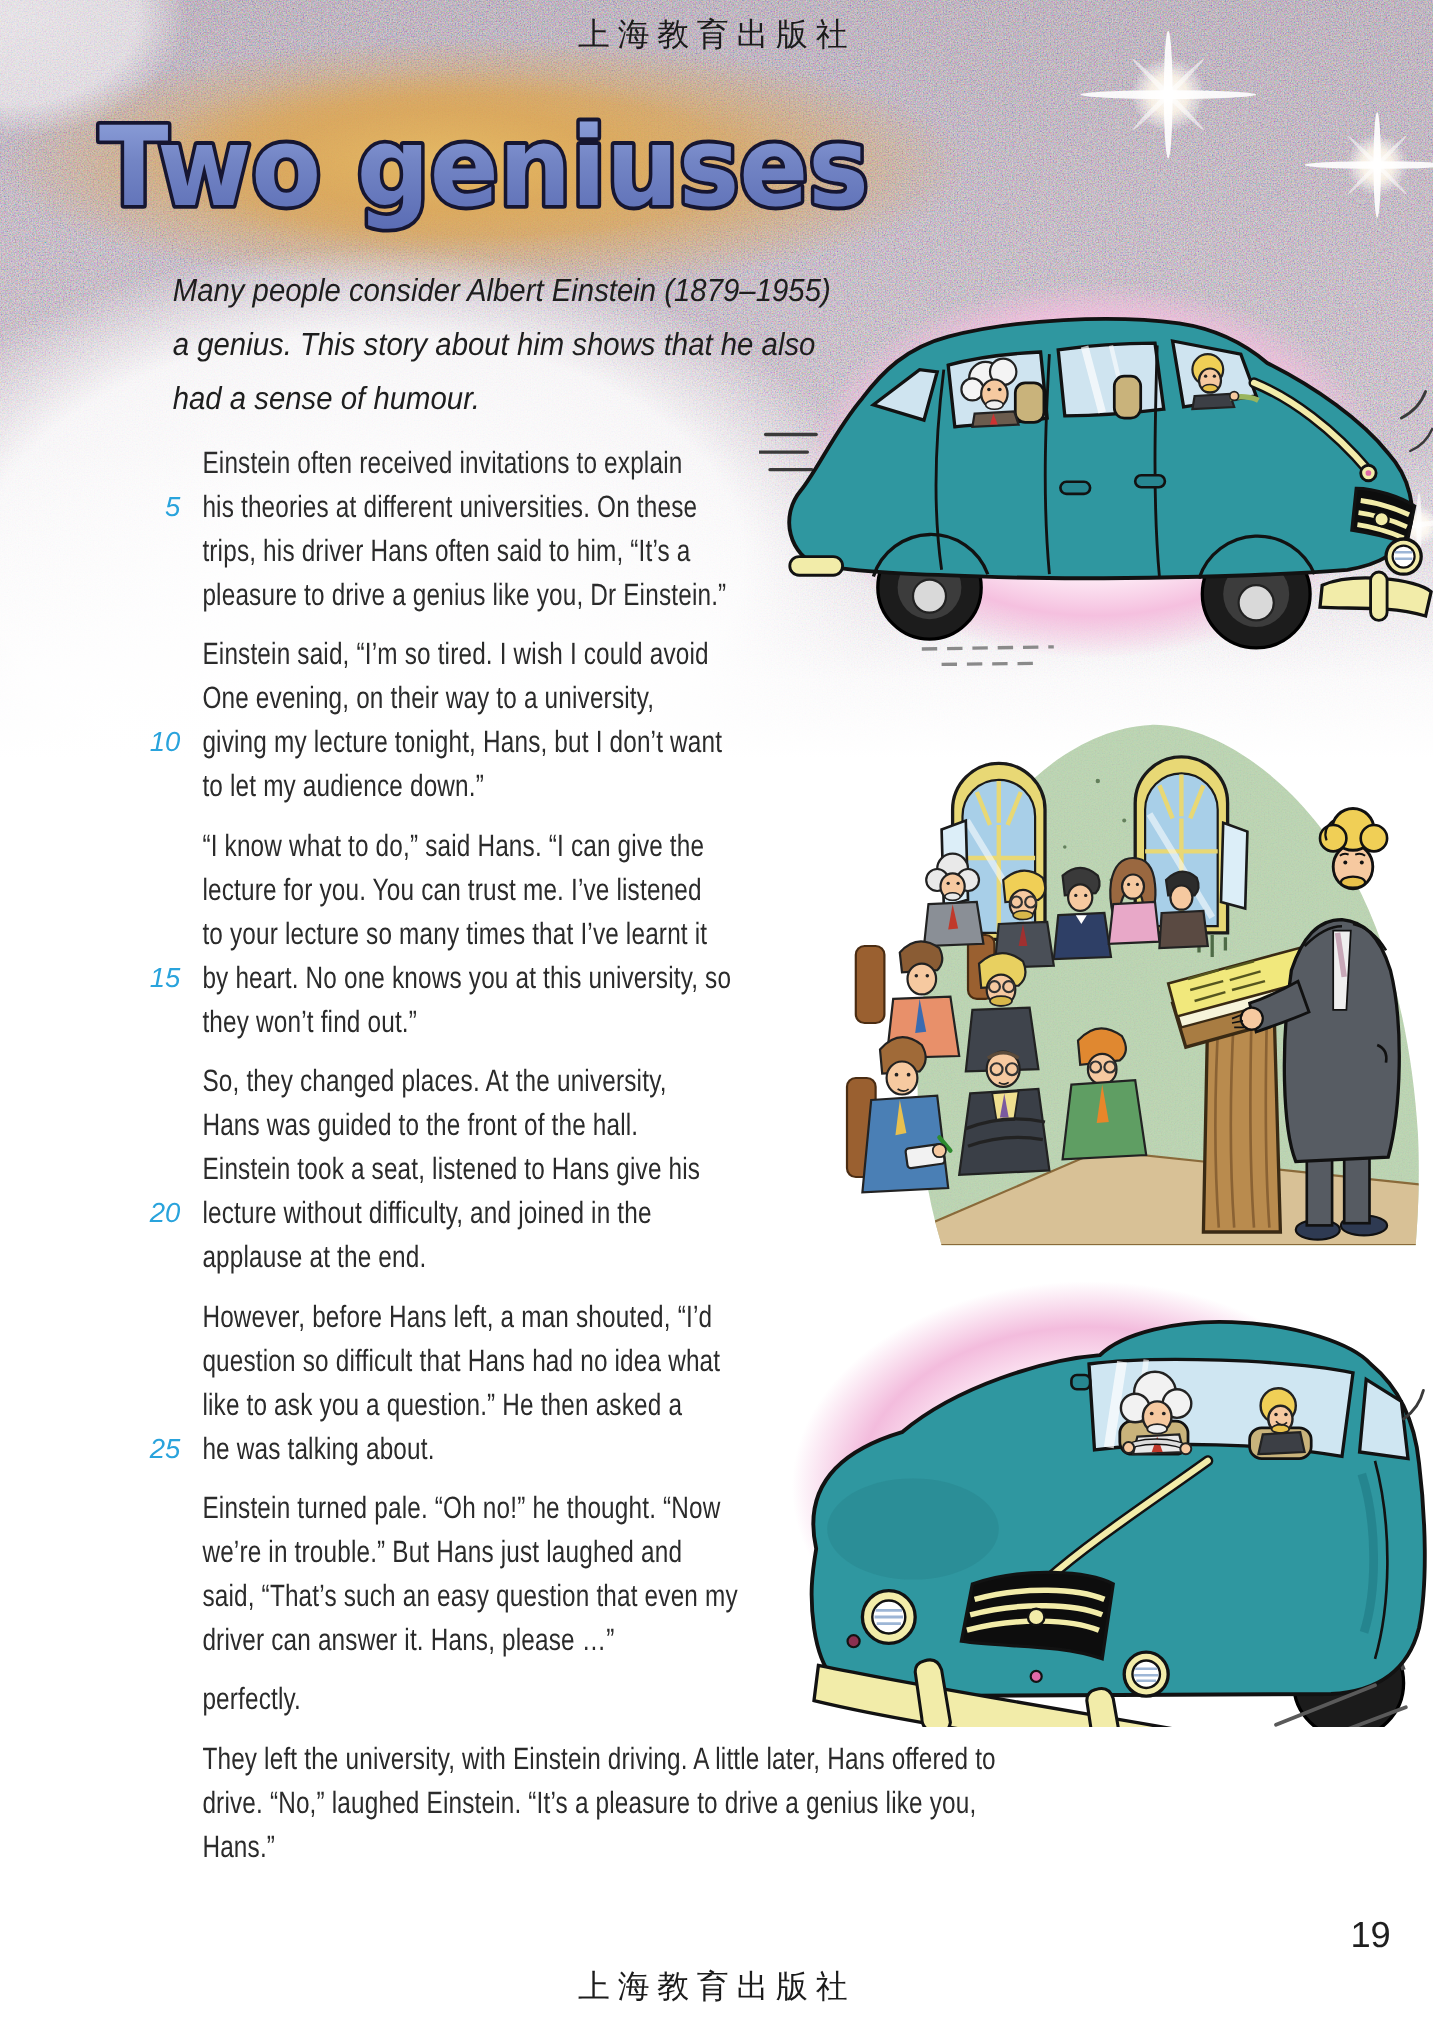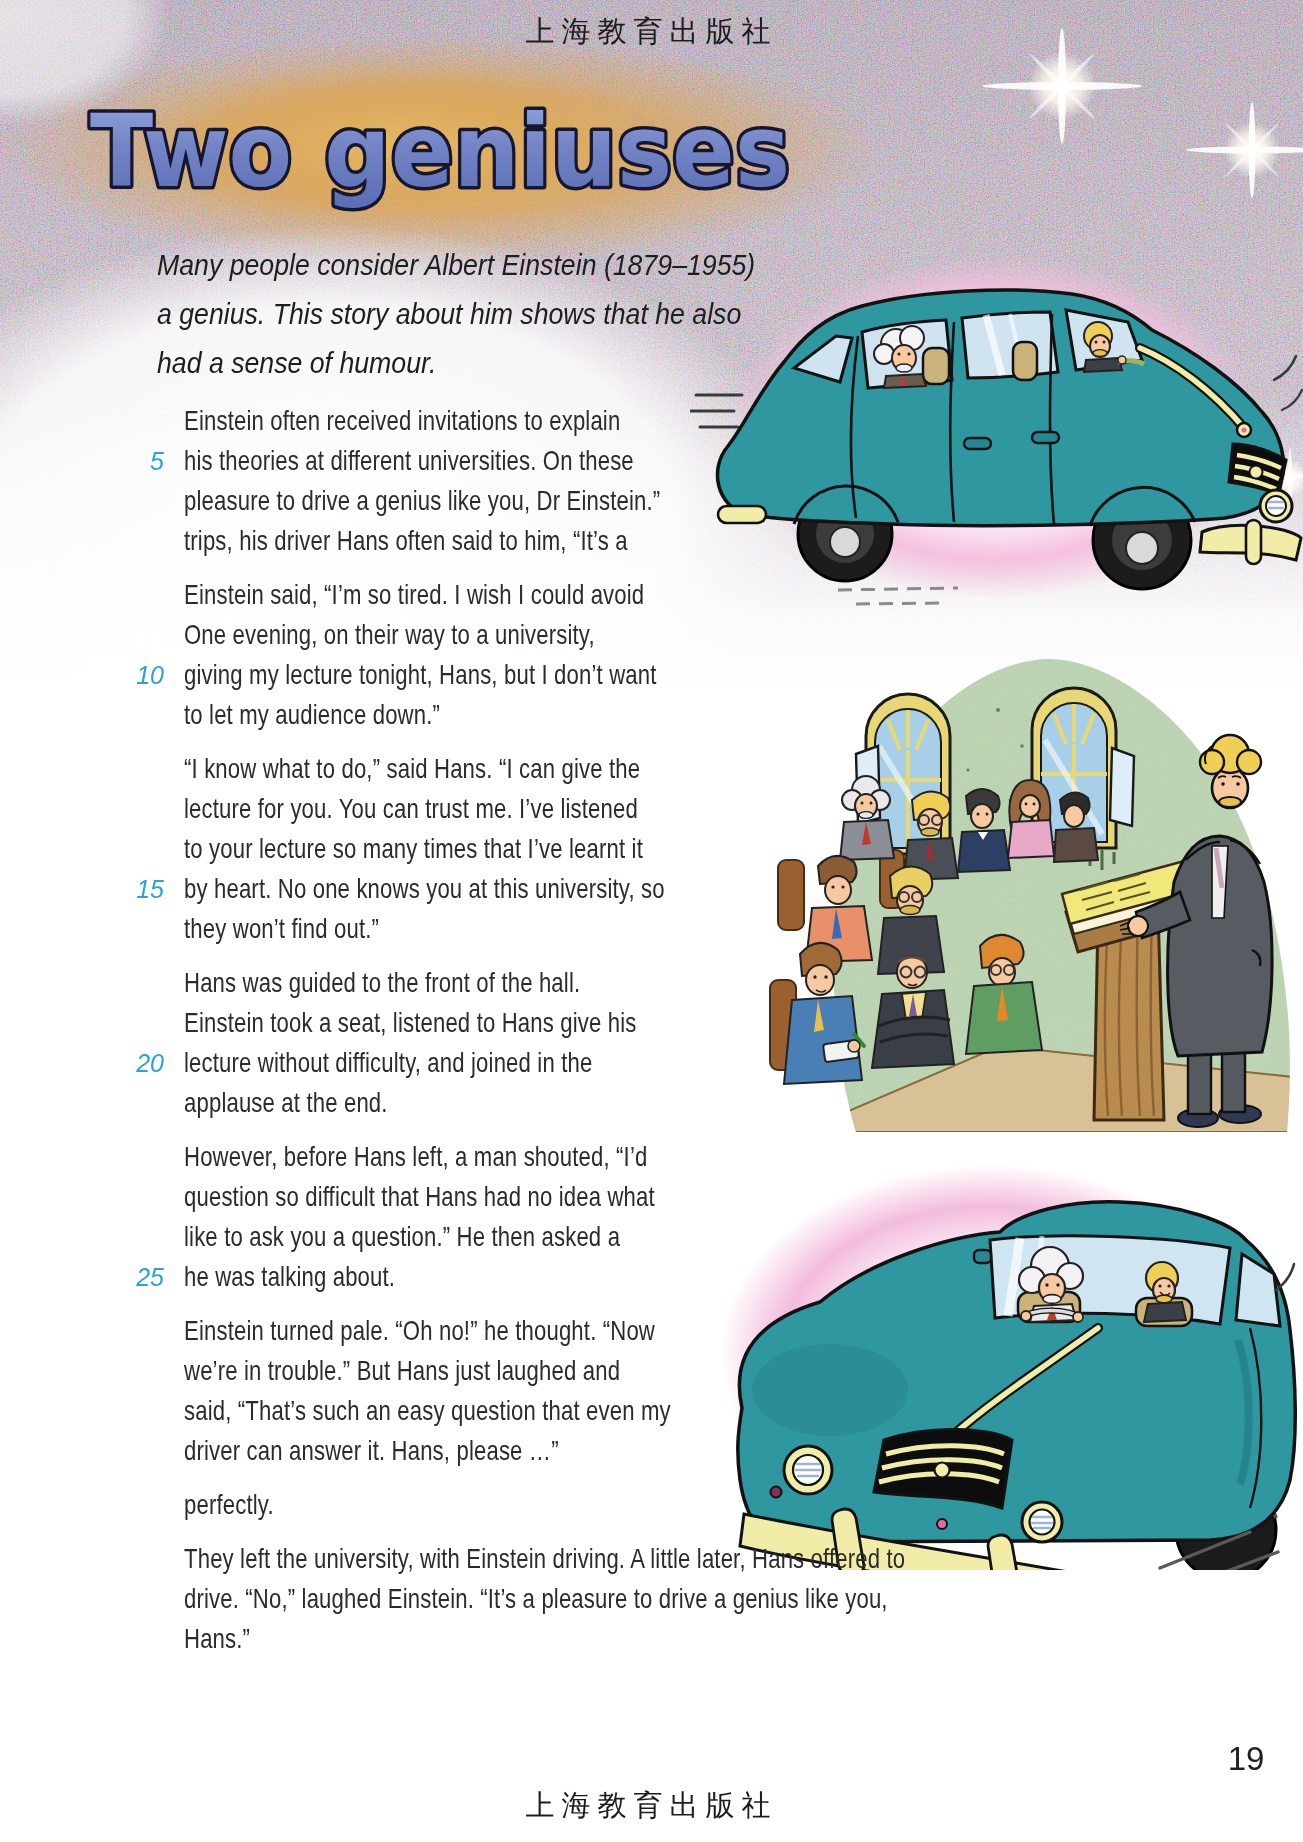--- a/index.html
+++ b/index.html
@@ -518,24 +518,24 @@
   <div class="story">
       <div class="para">
         <div class="story-line">
           <span class="line-text">Einstein often received invitations to explain</span>
         </div>
         <div class="story-line">
           <span class="line-num">5</span>
           <span class="line-text">his theories at different universities. On these</span>
         </div>
         <div class="story-line">
+          <span class="line-text">trips, his driver Hans often said to him, “It’s a</span>
+        </div>
+        <div class="story-line">
           <span class="line-text">pleasure to drive a genius like you, Dr Einstein.”</span>
-        </div>
-        <div class="story-line">
-          <span class="line-text">trips, his driver Hans often said to him, “It’s a</span>
         </div>
       </div>
       <div class="para">
         <div class="story-line">
           <span class="line-text">Einstein said, “I’m so tired. I wish I could avoid</span>
         </div>
         <div class="story-line">
           <span class="line-text">One evening, on their way to a university,</span>
         </div>
         <div class="story-line">
@@ -559,20 +559,23 @@
         <div class="story-line">
           <span class="line-num">15</span>
           <span class="line-text">by heart. No one knows you at this university, so</span>
         </div>
         <div class="story-line">
           <span class="line-text">they won’t find out.”</span>
         </div>
       </div>
       <div class="para">
         <div class="story-line">
+          <span class="line-text">So, they changed places. At the university,</span>
+        </div>
+        <div class="story-line">
           <span class="line-text">Hans was guided to the front of the hall.</span>
         </div>
         <div class="story-line">
           <span class="line-text">Einstein took a seat, listened to Hans give his</span>
         </div>
         <div class="story-line">
           <span class="line-num">20</span>
           <span class="line-text">lecture without difficulty, and joined in the</span>
         </div>
         <div class="story-line">

